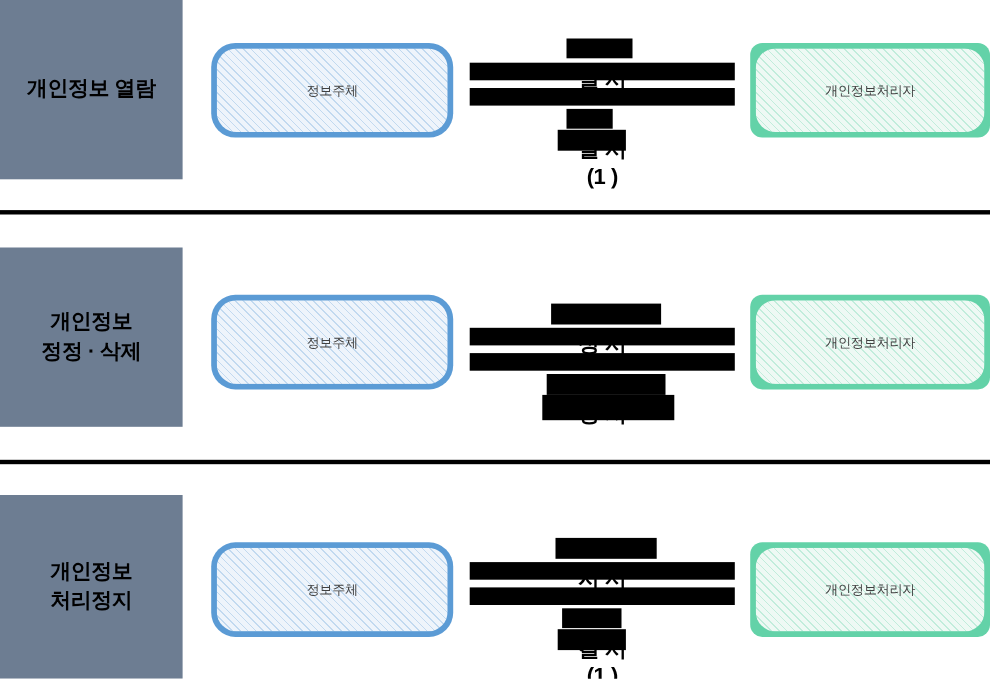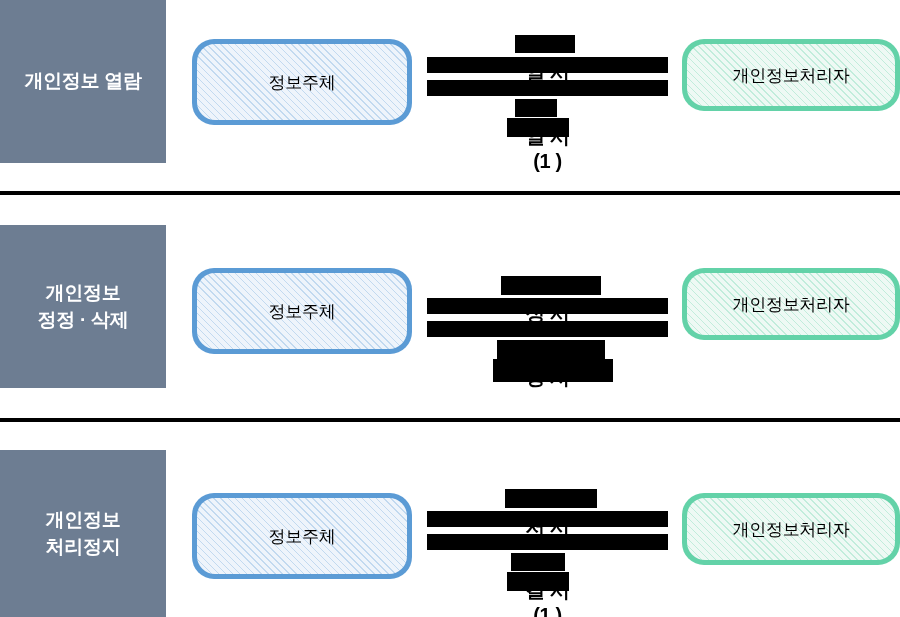--- a/index.html
+++ b/index.html
@@ -44,21 +44,21 @@
     align-items: center;
     justify-content: center;
     text-align: center;
     box-sizing: border-box;
   }
   .row-1 .cat-panel { height: 163px; }
   .row-2 .cat-panel { height: 163px; }
   .row-3 .cat-panel { height: 167px; }
 
   .cat-label {
-    color: #ffffff;
+    color: #000000;
     font-size: 19px;
     font-weight: bold;
     line-height: 1.38;
     letter-spacing: -0.3px;
     white-space: pre-line;
   }
 
   
   .divider {
     position: absolute;
@@ -87,22 +87,22 @@
     right: 5px;
     bottom: 5px;
     border-radius: 18px;
     display: flex;
     align-items: center;
     justify-content: center;
   }
   .actor-text {
     position: relative;
     z-index: 2;
-    font-size: 17px;
-    color: #000000;
+    font-size: 12px;
+    color: #404040;
     letter-spacing: -0.3px;
   }
 
   
   .actor-subject {
     left: 192px;
     width: 220px;
     height: 86px;
     background: #5b9bd5;
   }
@@ -114,22 +114,23 @@
       rgba(91,155,213,0.30) 1px,
       rgba(255,255,255,0) 1px,
       rgba(255,255,255,0) 5px
     );
   }
 
   
   .actor-controller {
     left: 682px;
     width: 218px;
-    height: 72px;
+    height: 86px;
     background: #63d2a8;
+    border-radius: 11px;
   }
   .actor-controller .actor-inner {
     background-color: #eef9f4;
     background-image: repeating-linear-gradient(
       45deg,
       rgba(99,210,168,0.32) 0px,
       rgba(99,210,168,0.32) 1px,
       rgba(255,255,255,0) 1px,
       rgba(255,255,255,0) 5px
     );

